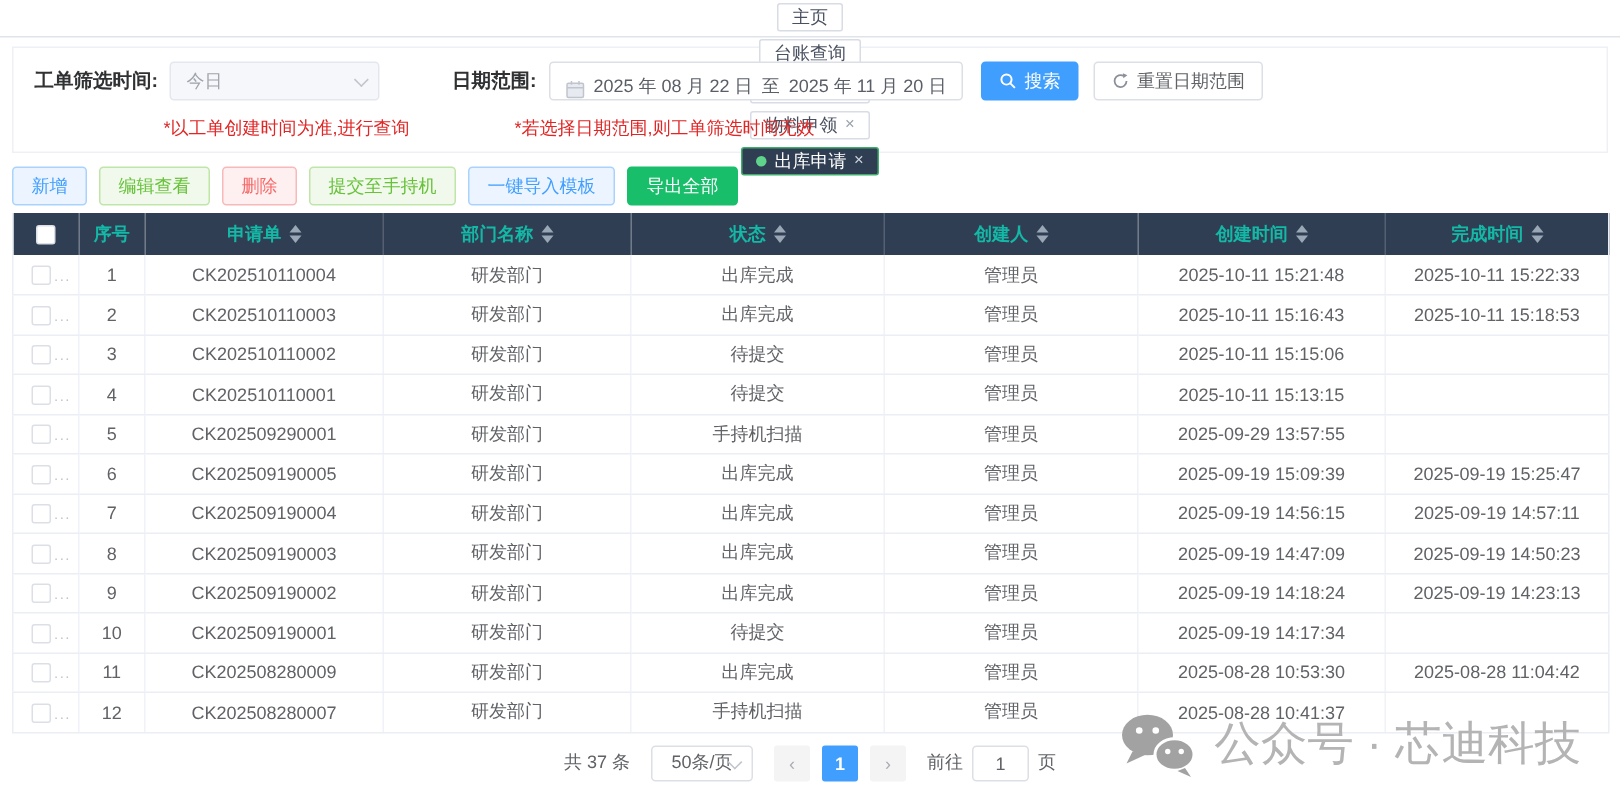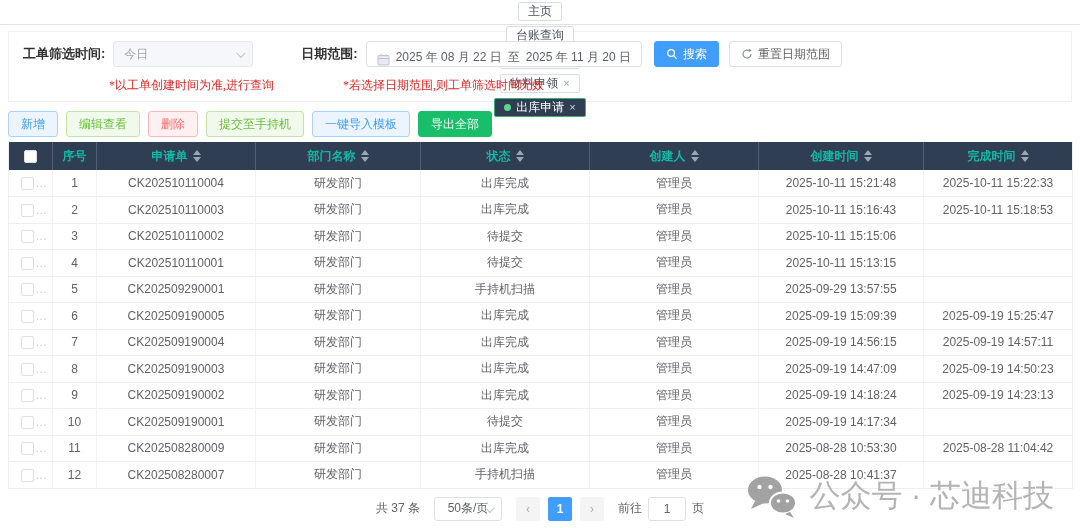--- a/index.html
+++ b/index.html
@@ -29,21 +29,21 @@
     border-right:1.4px solid #c0c4cc; border-bottom:1.4px solid #c0c4cc;
     transform:rotate(45deg) translateY(-2px); }
   .sp1 { width:48px; }
   .date-box { display:flex; align-items:flex-end; gap:6px; height:26px; margin-left:8px;
     border:1px solid #dcdfe6; border-radius:3px; padding:0 10px; font-size:12px; color:#5a5e66;
     background:#fff; white-space:nowrap; }
   .btn { display:inline-flex; align-items:center; gap:5px; height:26px; padding:0 11px;
     border-radius:3px; font-size:12px; cursor:pointer; border:1px solid transparent; white-space:nowrap; }
   .btn-primary { background:#409eff; border-color:#409eff; color:#fff; margin-left:12px; }
   .btn-plain { background:#fff; border-color:#dcdfe6; color:#606266; margin-left:10px; }
-  .hints { position:relative; height:20px; margin-top:8px;font-family:Liberation Serif, serif; }
+  .hints { position:relative; height:20px; margin-top:8px; }
   .hint { position:absolute; top:2px; font-size:12px; color:#e02626; white-space:nowrap; }
   .hint1 { left:86px; } .hint2 { left:320px; }
 
   
   .toolbar { display:flex; align-items:flex-start; gap:8px; margin:9px 8px 0; }
   .tbtn { height:26px; padding:0 12px; border-radius:3px; font-size:12px; cursor:pointer;
     border:1px solid transparent; white-space:nowrap; }
   .v-blue-light  { background:#ecf5ff; border-color:#a9d3fd; color:#409eff; }
   .v-green-light { background:#f0f9eb; border-color:#bfe6a8; color:#67c23a; }
   .v-red-light   { background:#fef0f0; border-color:#f8b9b9; color:#f56c6c; }

